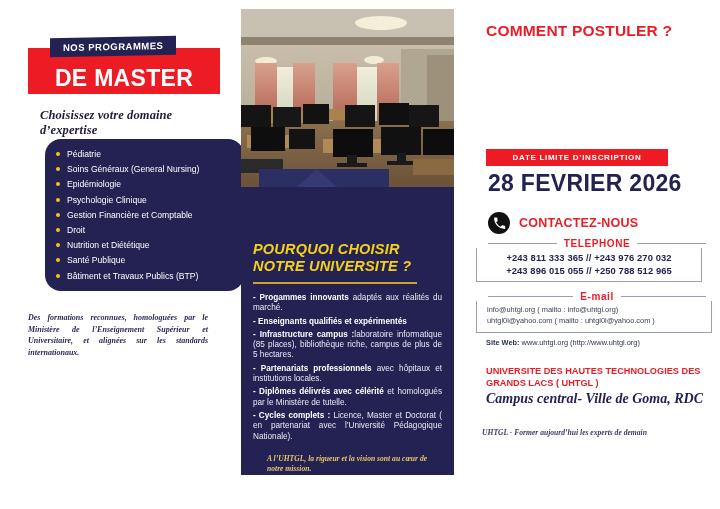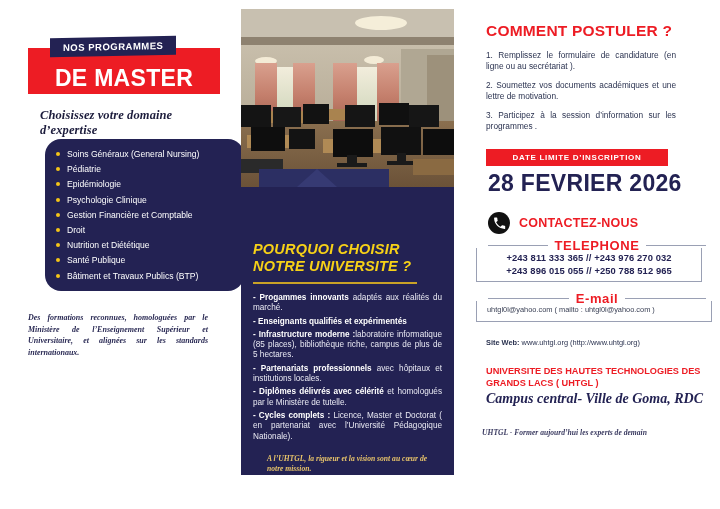--- a/index.html
+++ b/index.html
@@ -130,21 +130,21 @@
     width:22px;height:22px;border-radius:50%;background:#111111;
     display:flex;align-items:center;justify-content:center;
   }
   .contact-label{
     margin-left:9px;color:#ed1c24;font-size:12.5px;font-weight:bold;letter-spacing:.2px;
   }
 
   .sect-head{position:absolute;display:flex;align-items:center;width:218px;}
   .sect-head .line{flex:1;height:1px;background:#9aa0b4;}
   .sect-head .txt{
-    color:#ed1c24;font-size:13px;font-weight:bold;letter-spacing:.6px;
+    color:#ed1c24;font-size:10px;font-weight:bold;letter-spacing:.6px;
     padding:0 7px;white-space:nowrap;
   }
   #tel-head{left:18px;top:238px;}
   #mail-head{left:18px;top:291px;}
 
   .tel-box{
     position:absolute;left:6px;top:248px;width:224px;
     border:1px solid #9aa0b4;border-top:none;
     padding:4px 0 5px 0;
   }
@@ -196,22 +196,22 @@
       <div class="banner-red">
         <div class="banner-main">DE MASTER</div>
       </div>
       <div class="banner-label">NOS PROGRAMMES</div>
     </div>
 
     <div class="tagline-left">Choisissez votre domaine d’expertise</div>
 
     <div class="prog-box">
       <ul class="prog-list">
+        <li><span class="dot"></span><span>Pédiatrie</span></li>
         <li><span class="dot"></span><span>Soins Généraux (General Nursing)</span></li>
-        <li><span class="dot"></span><span>Pédiatrie</span></li>
         <li><span class="dot"></span><span>Epidémiologie</span></li>
         <li><span class="dot"></span><span>Psychologie Clinique</span></li>
         <li><span class="dot"></span><span>Gestion Financière et Comptable</span></li>
         <li><span class="dot"></span><span>Droit</span></li>
         <li><span class="dot"></span><span>Nutrition et Diététique</span></li>
         <li><span class="dot"></span><span>Santé Publique</span></li>
         <li><span class="dot"></span><span>Bâtiment et Travaux Publics (BTP)</span></li>
       </ul>
     </div>
 
@@ -288,39 +288,34 @@
     <div class="center-body">
       <div class="center-head">
         <div>POURQUOI  CHOISIR</div>
         <div>NOTRE UNIVERSITE ?</div>
       </div>
       <div class="head-rule"></div>
 
       <ul class="feat">
         <li><b>- Progammes innovants</b><span> adaptés aux réalités du marché.</span></li>
         <li><b>- Enseignants qualifiés et expérimentés</b><span></span></li>
-        <li><b>- Infrastructure moderne :</b><span>laboratoire informatique (85 places), bibliothèque riche, campus de plus de 5 hectares.</span></li>
+        <li><b>- Infrastructure campus :</b><span>laboratoire informatique (85 places), bibliothèque riche, campus de plus de 5 hectares.</span></li>
         <li><b>- Partenariats professionnels</b><span> avec hôpitaux et institutions locales.</span></li>
         <li><b>- Diplômes délivrés avec célérité</b><span> et homologués par le Ministère de tutelle.</span></li>
         <li><b>- Cycles complets :</b><span> Licence, Master et Doctorat ( en partenariat avec l’Université Pédagogique Nationale).</span></li>
       </ul>
 
       <div class="quote-center">A l’UHTGL, la rigueur et la vision sont au cœur de notre mission.</div>
     </div>
   </div>
 
   <div class="col-right">
 
     <div class="r-title">COMMENT POSTULER ?</div>
 
-    <div class="steps">
-      <p>1. Remplissez le formulaire de candidature (en ligne ou au secrétariat ).</p>
-      <p>2. Soumettez vos documents académiques et une lettre de motivation.</p>
-      <p>3. Participez à la session d’information sur les programmes .</p>
-    </div>
 
     <div class="deadline-banner">DATE LIMITE D’INSCRIPTION</div>
     <div class="deadline-date">28 FEVRIER 2026</div>
 
     <div class="contact-row">
       <div class="phone-badge">
         <svg width="13" height="13" viewBox="0 0 24 24" fill="#ffffff">
           <path d="M6.6 10.8c1.6 3.1 4.1 5.6 7.2 7.2l2.4-2.4c.3-.3.8-.4 1.2-.2 1.3.4 2.7.7 4.1.7.6 0 1 .4 1 1V21c0 .6-.4 1-1 1C10.9 22 2 13.1 2 2c0-.6.4-1 1-1h3.9c.6 0 1 .4 1 1 0 1.4.2 2.8.7 4.1.1.4 0 .9-.3 1.2l-2.7 2.5z"></path>
         </svg>
       </div>
@@ -336,20 +331,21 @@
       <p>+243 811 333 365  //  +243 976 270 032</p>
       <p>+243 896 015 055 //  +250 788 512 965</p>
     </div>
 
     <div class="sect-head" id="mail-head">
       <span class="line"></span>
       <span class="txt">E-mail</span>
       <span class="line"></span>
     </div>
     <div class="mail-box">
+      <p>info@uhtgl.org ( mailto : info@uhtgl.org)</p>
       <p>uhtgl0l@yahoo.com ( mailto : uhtgl0l@yahoo.com )</p>
     </div>
 
     <div class="site-web">
       <b>Site Web:</b><span> www.uhtgl.org (http://www.uhtgl.org)</span>
     </div>
 
     <div class="uni-name">UNIVERSITE  DES HAUTES TECHNOLOGIES DES GRANDS LACS  ( UHTGL )</div>
     <div class="campus">Campus central- Ville de Goma, RDC</div>
     <div class="slogan">UHTGL - Former aujourd’hui les experts de demain</div>

